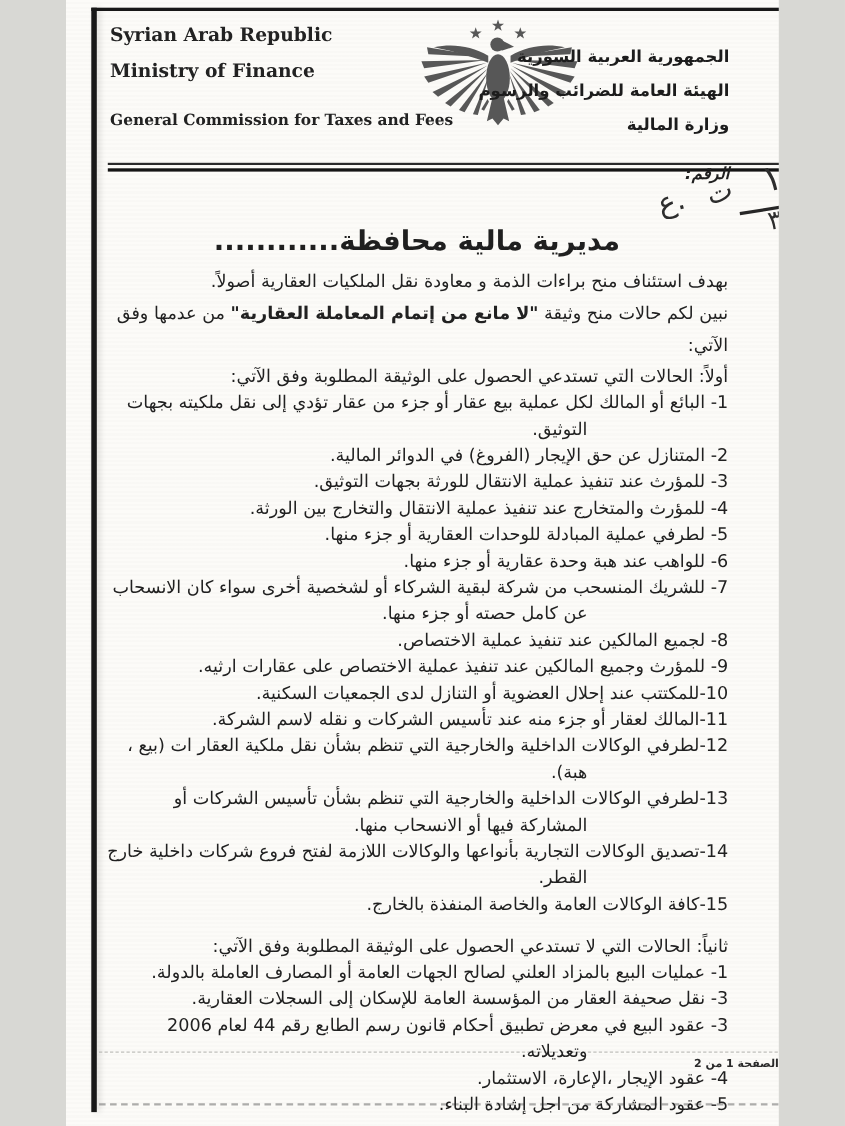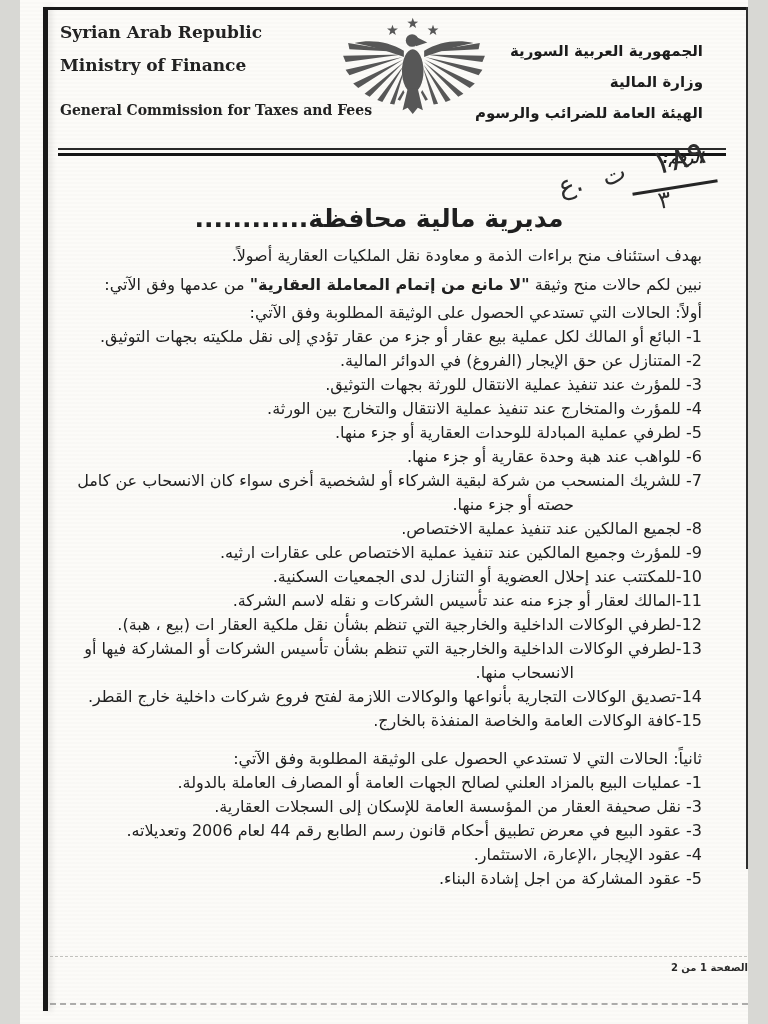--- a/index.html
+++ b/index.html
@@ -1,17 +1,17 @@
 <!DOCTYPE html>
 <html lang="ar"><head>
 <meta charset="utf-8">
 <style>
   html,body { margin:0; padding:0; background:#d8d8d4; }
   .page {
-    position:relative; width:728px; height:1024px; margin:0 auto;
+    position:relative; width:648px; height:1024px; margin:0 auto;
     background:#fcfbf8;
     background-image: repeating-linear-gradient(0deg, rgba(0,0,0,0.012) 0 2px, transparent 2px 4px);
     overflow:hidden;
     font-family:"DejaVu Sans", sans-serif;
     color:#1f1f1f;
   }
   
   .edge { position:absolute; background:#181818; }
   .edge-left   { left:23px;  top:7px; width:5px;  height:1004px; box-shadow:3px 0 6px rgba(0,0,0,0.12); }
   .edge-top    { left:23px;  top:7px; width:712px; height:3px; }
@@ -112,22 +112,22 @@
         <path d="M110,116 L102,150 L110,146 L118,156 L126,146 L134,150 L126,116 Z"></path>
 
         <path d="M103,118 l-9,15 l4,2 l7,-13 z"></path>
         <path d="M133,118 l9,15 l-4,2 l-7,-13 z"></path>
       </g>
     </svg>
   </div>
 
   <div class="hdr-ar">
     <div>الجمهورية العربية السورية</div>
+    <div>الهيئة العامة للضرائب والرسوم</div>
     <div>وزارة المالية</div>
-    <div>الهيئة العامة للضرائب والرسوم</div>
   </div>
 
   <div class="rule-a"></div>
   <div class="rule-b"></div>
 
   <div class="ref-label">الرقم:</div>
   <div class="handwriting">
     <span class="hw-num">١٨٩</span>
     <span class="hw-bar"></span>
     <span class="hw-den">٣</span>

